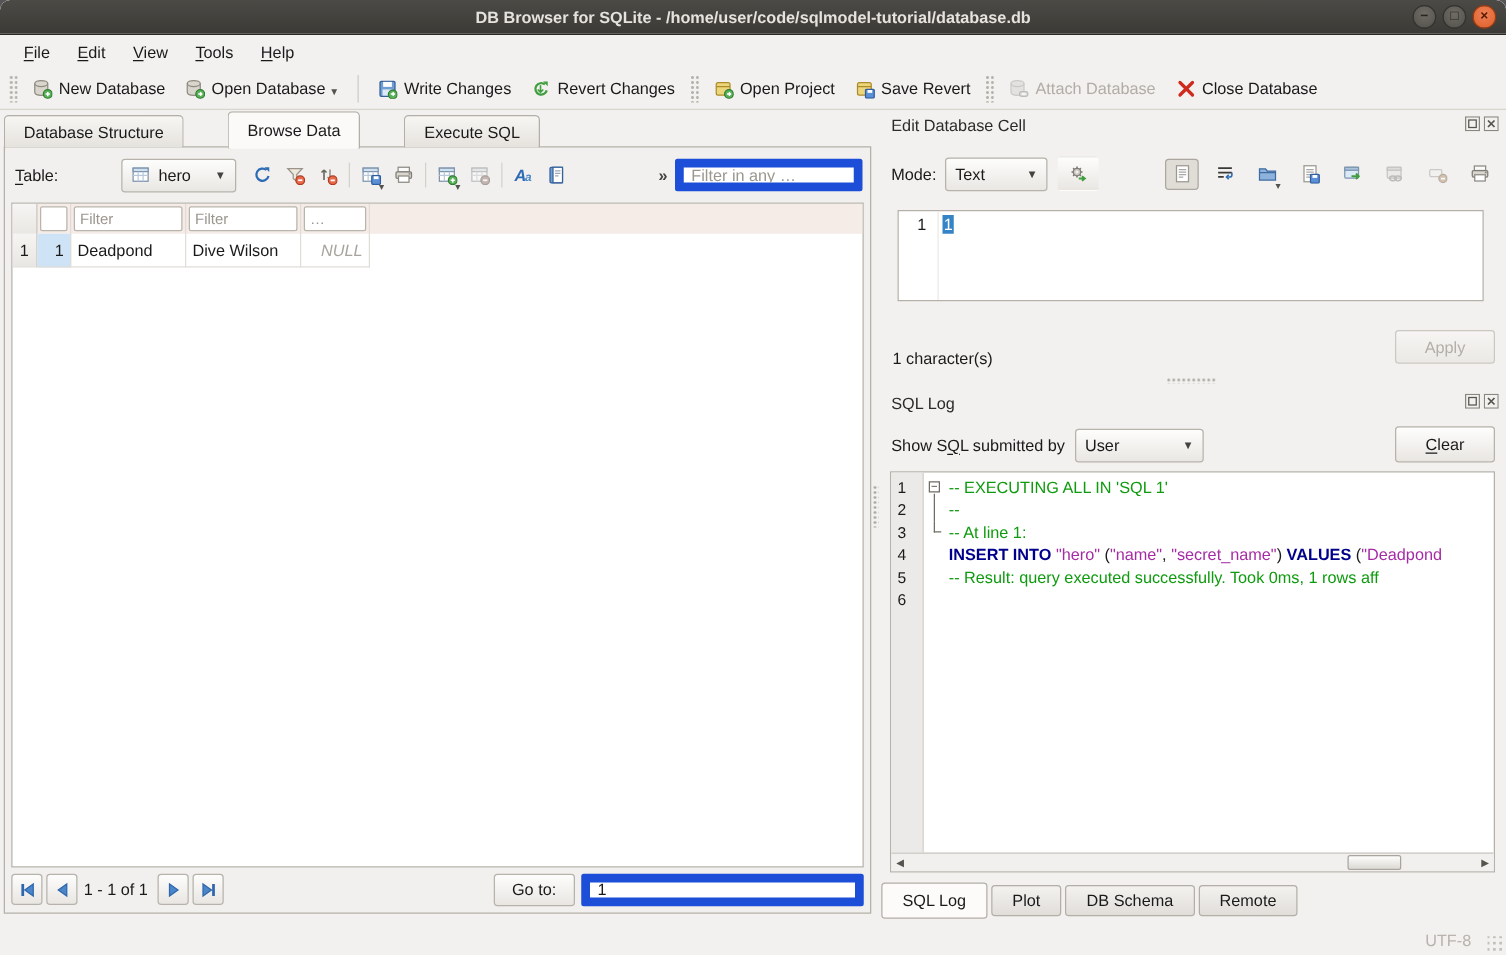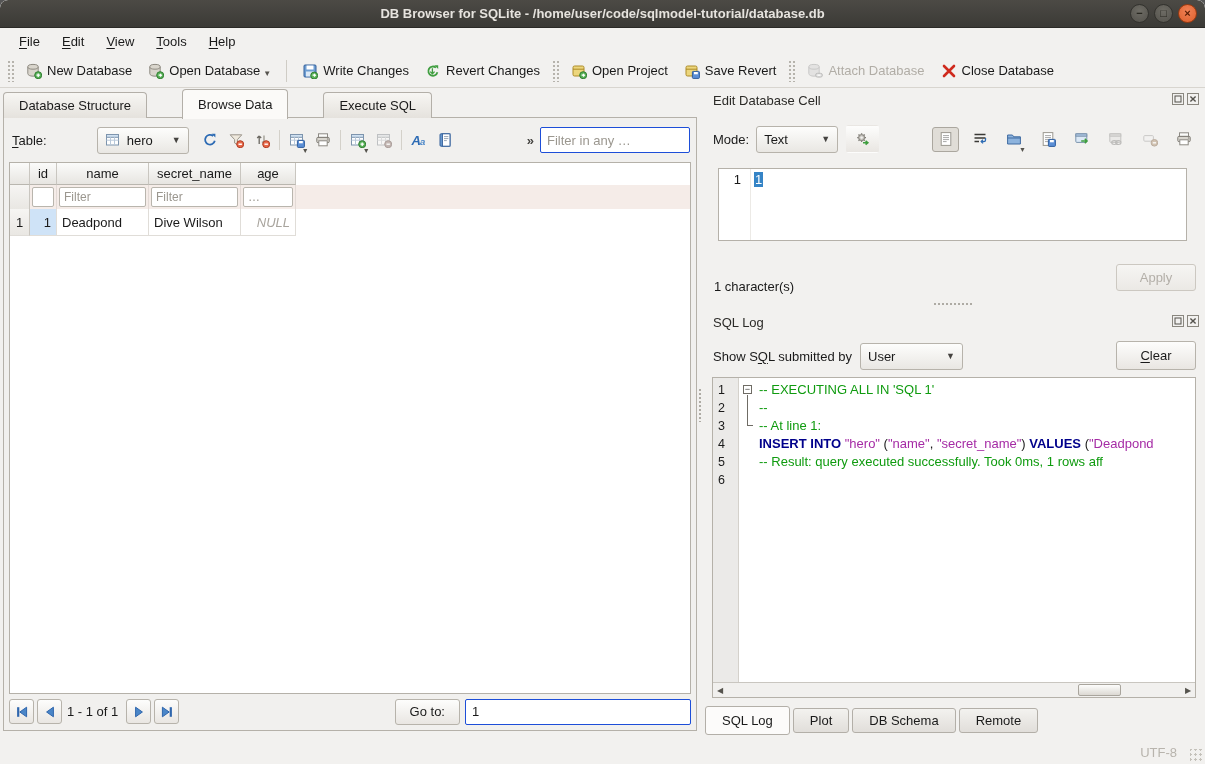--- a/index.html
+++ b/index.html
@@ -53,21 +53,21 @@
                      display:flex; align-items:center; }
   .combo { display:flex; align-items:center; gap:6px; background:linear-gradient(#fdfdfc,#e9e7e3);
            border:1px solid #b7b3ab; border-radius:3px; height:27px; padding:0 7px; }
   .combo .caret { margin-left:auto; font-size:9px; color:#454340; }
   .mini-btn { width:26px; height:26px; display:flex; align-items:center; justify-content:center;
               border-radius:3px; position:relative; }
   .mini-btn .dd2 { position:absolute; right:1px; bottom:-1px; font-size:7px; color:#55534d; }
   .mini-btn.disabled svg { opacity:.5; filter:grayscale(.8); }
   .v-sep { width:1px; height:20px; background:#d4d1ca; margin:0 4px; }
   .overflow-chevron { margin-left:auto; padding:0 6px; color:#454340; font-weight:bold; }
-  .text-input { height:26px; border:1px solid #1d4ed8; border-radius:2px; background:#fff;
+  .text-input { height:26px; border:7px solid #1d4ed8; border-radius:2px; background:#fff;
                 padding:0 6px; font-size:13px; color:#1a1a1a; outline:none; }
   .text-input::placeholder { color:#9b978f; }
 
   
   .grid-area { position:absolute; top:44px; left:5px; right:5px; bottom:36px; background:#fff;
                border:1px solid #b5b1a9; overflow:hidden; }
   .g-row { display:flex; }
   .g-cell { flex:none; overflow:hidden; white-space:nowrap; }
   .g-head .g-cell { height:22px; background:linear-gradient(#fbfbfa,#e7e5e1); border-right:1px solid #c9c6c0;
                     border-bottom:1px solid #b9b6af; display:flex; align-items:center; justify-content:center; }
@@ -362,27 +362,20 @@
                   <rect x="5.4" y="1.8" width="7.6" height="12.4" fill="#fff" stroke="#35619b"></rect>
                   <path d="M7 4.6h4.4M7 6.6h4.4M7 8.6h2.8" stroke="#9aa7b6"></path>
                 </svg></span>
             </span>
           </span>
         <span class="overflow-chevron">»</span>
         <input class="text-input" style="width: 150px;" placeholder="Filter in any …">
       </div>
 
       <div class="grid-area" id="grid">
-          <div class="g-row g-head">
-            <div class="g-cell" style="width: 20px;"></div>
-            <div class="g-cell" style="width: 27px;">id</div>
-            <div class="g-cell" style="width: 92px;">name</div>
-            <div class="g-cell" style="width: 92px;">secret_name</div>
-            <div class="g-cell" style="width: 55px;">age</div>
-          </div>
           <div class="g-row g-filter">
             <div class="g-cell g-rowhdr" style="width: 20px;"></div>
             <div class="g-cell" style="width: 27px;">
               <input placeholder="" style="">
             </div>
             <div class="g-cell" style="width: 92px;">
               <input placeholder="Filter" style="">
             </div>
             <div class="g-cell" style="width: 92px;">
               <input placeholder="Filter" style="">

